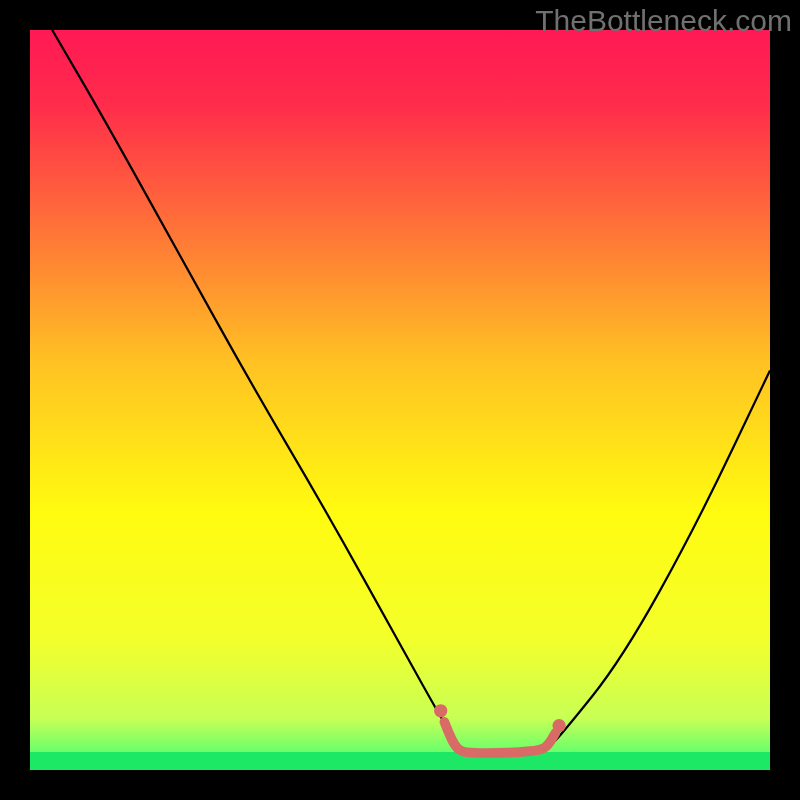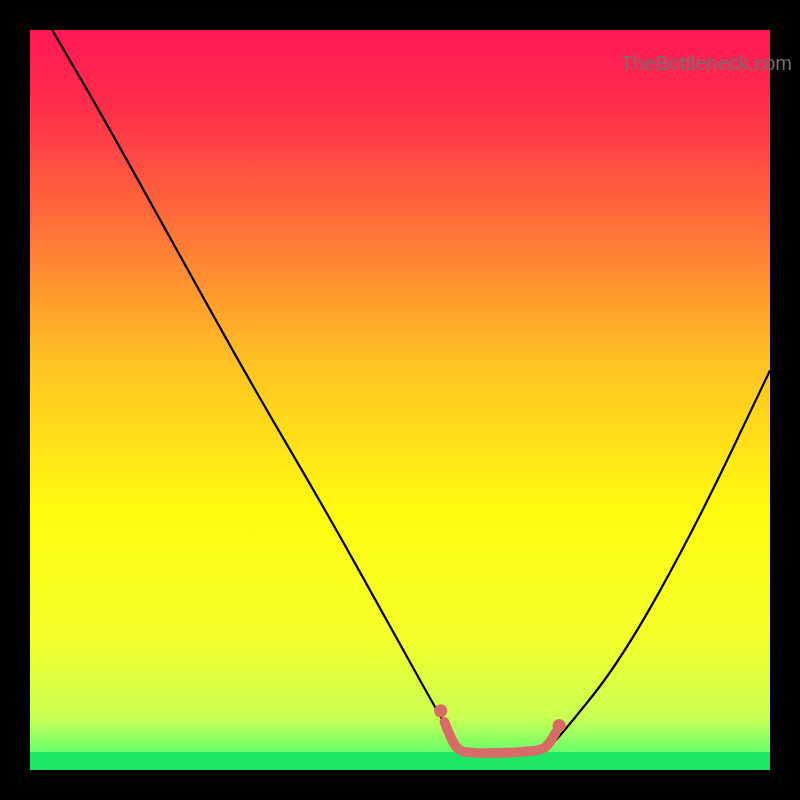--- a/index.html
+++ b/index.html
@@ -1,17 +1,17 @@
 <!DOCTYPE html>
 <html><head>
 <meta charset="utf-8">
 <style>
 * { margin: 0; padding: 0; box-sizing: border-box; }
 body { background: #000; width: 800px; height: 800px; position: relative; font-family: Arial, sans-serif; }
-.watermark { position: absolute; top: 4px; right: 8px; color: #707070; font-size: 20px; font-weight: 500; z-index: 10; margin-top: 48px; }
+.watermark { position: absolute; top: 4px; right: 8px; color: #707070; font-size: 30px; font-weight: 500; z-index: 10; }
 .chart-area { position: absolute; top: 30px; left: 30px; width: 740px; height: 740px; }
 .gradient-bg { position: absolute; top: 0; left: 0; width: 100%; height: 100%; }
 .green-band { position: absolute; bottom: 0; left: 0; width: 100%; height: 18px; background: #1de865; }
 .curve-svg { position: absolute; top: 0; left: 0; width: 100%; height: 100%; }
 .outer { position: absolute; top: 0; left: 0; width: 800px; height: 800px; background: #000; }
 </style>
 </head>
 <body>
 
 <div class="outer">

